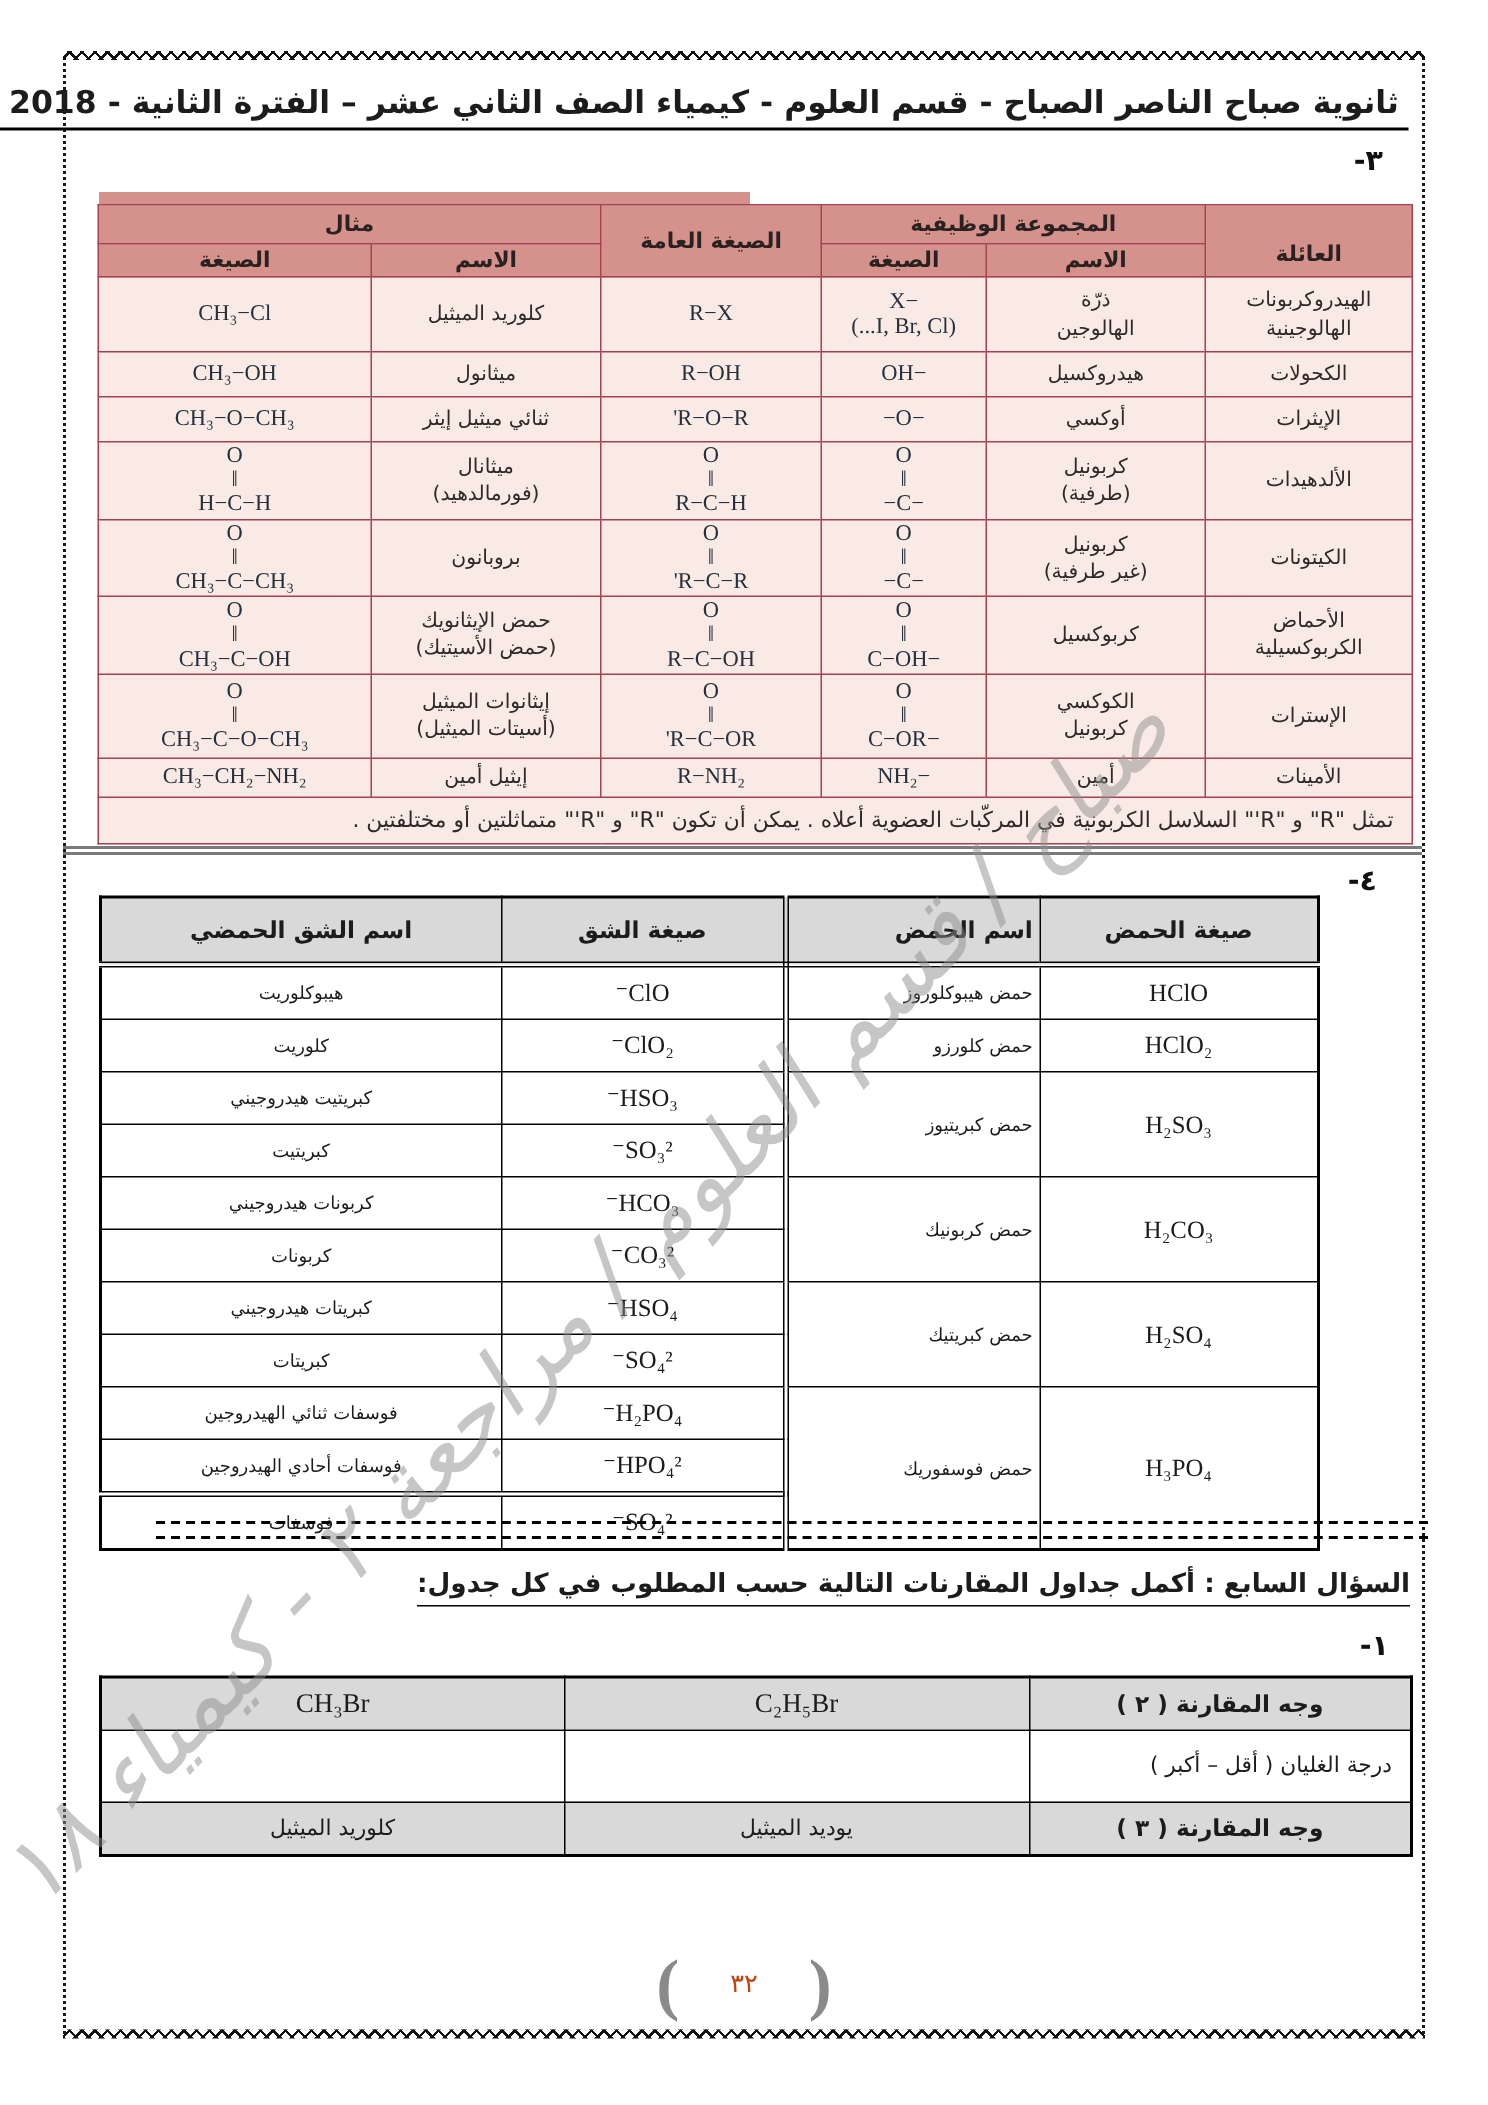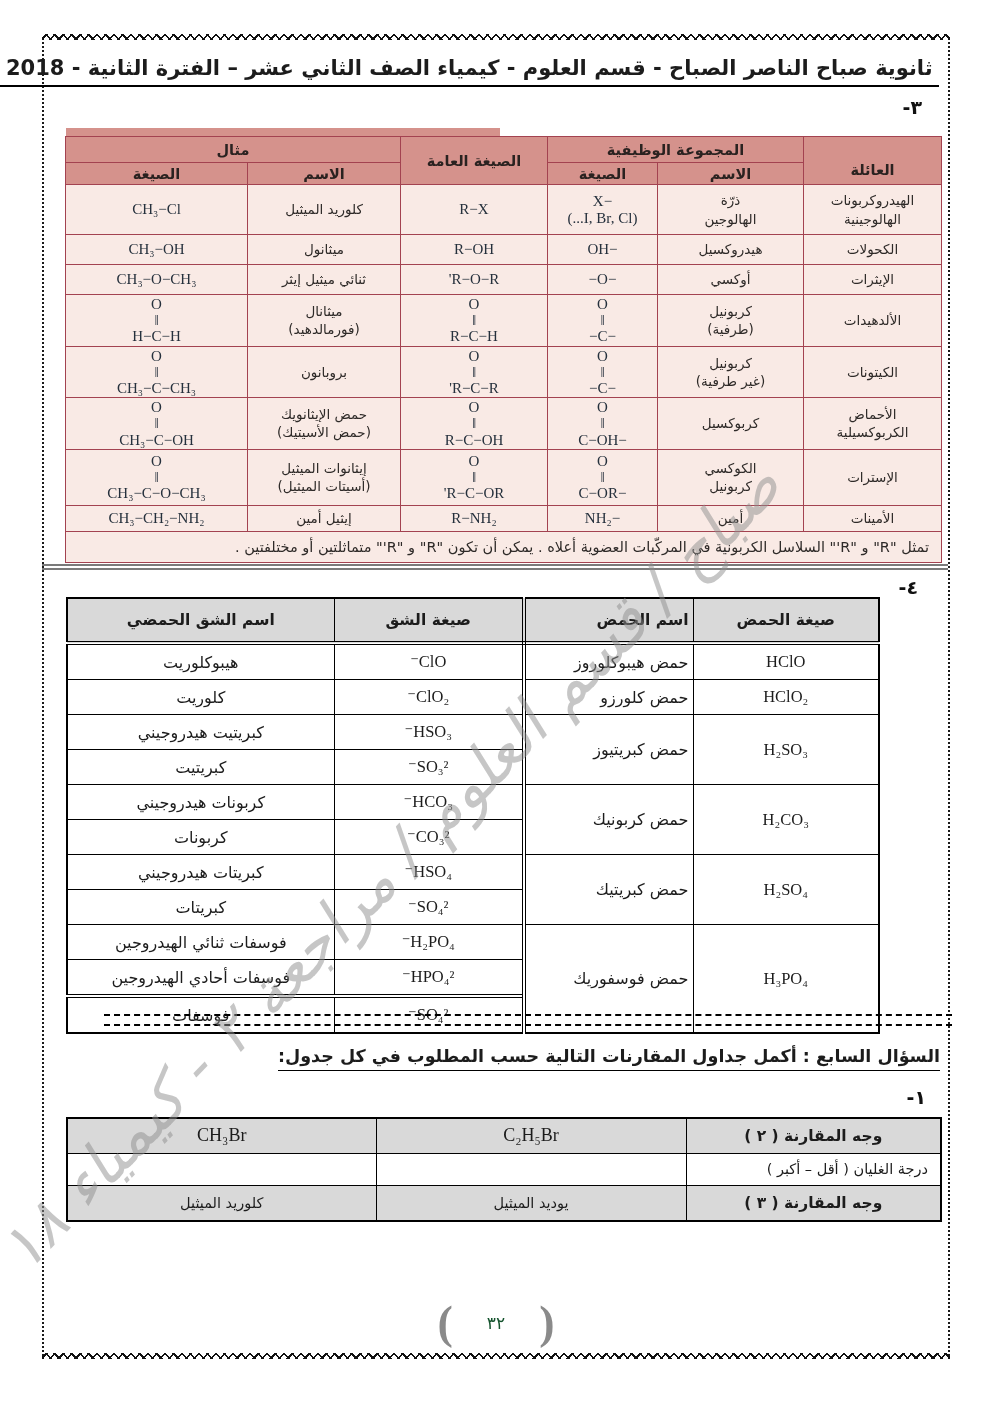--- a/index.html
+++ b/index.html
@@ -34,21 +34,21 @@
   .t1 .ar{white-space:pre-line;line-height:1.35;}
   .t1 .fm{font-family:"Liberation Serif",serif;font-size:15px;white-space:pre-line;line-height:1.08;color:#25303c;}
   .t1 .note{font-size:14.5px;text-align:right;padding:4px 12px;line-height:1.55;background:#f9eae5;}
 
   .divider-double{position:absolute;left:42px;width:906px;top:564px;border-top:6px double #7a7a7a;}
 
   
   .t2{position:absolute;left:66px;top:597px;width:812px;direction:rtl;border:2.5px solid #000;}
   .t2 th,.t2 td{border:1.6px solid #000;text-align:center;vertical-align:middle;padding:1px 4px;}
   .t2 thead th{background:#d9d9d9;font-size:15.5px;font-weight:bold;height:40px;border-bottom:4px double #000;}
-  .t2 td{font-size:16px;height:32px;}
+  .t2 td{font-size:12px;height:32px;}
   .t2 .fm{font-family:"Liberation Serif",serif;font-size:16.5px;margin-left:44px;}
   .t2 .half-divider{border-left:4px double #000;text-align:right;}
   .t2 .dbl-top{border-top:4px double #000;}
 
   
   .eq-sep{position:absolute;left:104px;top:1014px;width:848px;height:8px;
     border-top:2.2px dashed #000;border-bottom:2.2px dashed #000;}
 
   .question{position:absolute;right:52px;top:1046px;direction:rtl;font-size:17.5px;font-weight:bold;
     border-bottom:1.8px solid #000;padding-bottom:4px;}
@@ -59,21 +59,21 @@
   .t3 .gray{background:#d9d9d9;margin-left:33px;}
   .t3 .hd-ar{font-size:15.5px;font-weight:bold;}
   .t3 .fm{font-family:"Liberation Serif",serif;font-size:18px;font-weight:normal;}
   .t3 .lbl{font-size:14.5px;font-weight:normal;text-align:right;padding-right:12px;}
   .t3 .ans{background:#fff;}
 
   
   .footer{position:absolute;left:0;right:0;top:1300px;display:flex;justify-content:center;
     align-items:center;gap:34px;}
   .footer .paren{font-family:"Liberation Serif",serif;font-size:46px;color:#8a8a8a;font-weight:bold;line-height:1;}
-  .footer .pnum{font-size:17px;color:#14532d;}
+  .footer .pnum{font-size:17px;color:#c2410c;}
 
   
   .watermark{position:absolute;left:-170px;top:830px;width:1120px;z-index:10;pointer-events:none;
     transform:rotate(-46deg);transform-origin:center;direction:rtl;text-align:center;
     font-size:62px;font-style:italic;color:#8f8f8f;opacity:.5;white-space:nowrap;}
 </style>
 </head>
 <body>
 
 <div class="frame"></div>
@@ -304,21 +304,21 @@
     <col style="width:255px">
       <col style="width:310px">
       <col style="width:309px">
   </colgroup>
   <tbody>
     <tr style="height:35px">
       <td class="gray hd-ar">وجه المقارنة ( ٢ )</td>
       <td class="gray fm">C₂H₅Br</td>
       <td class="gray fm">CH₃Br</td>
     </tr>
-    <tr style="height:32px">
+    <tr style="height:48px">
       <td class="lbl">درجة الغليان ( أقل – أكبر )</td>
       <td class="ans"></td>
       <td class="ans"></td>
     </tr>
     <tr style="height:36px">
       <td class="gray hd-ar">وجه المقارنة ( ٣ )</td>
       <td class="gray" style="font-size:14.5px">يوديد الميثيل</td>
       <td class="gray" style="font-size:14.5px">كلوريد الميثيل</td>
     </tr>
   </tbody>

